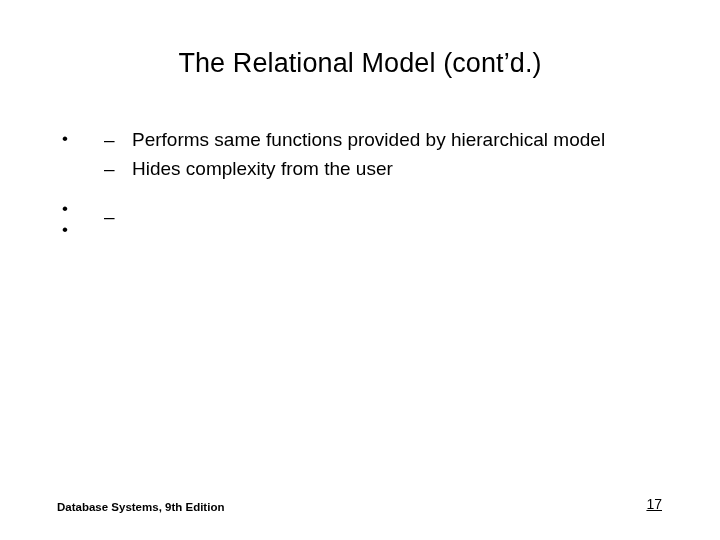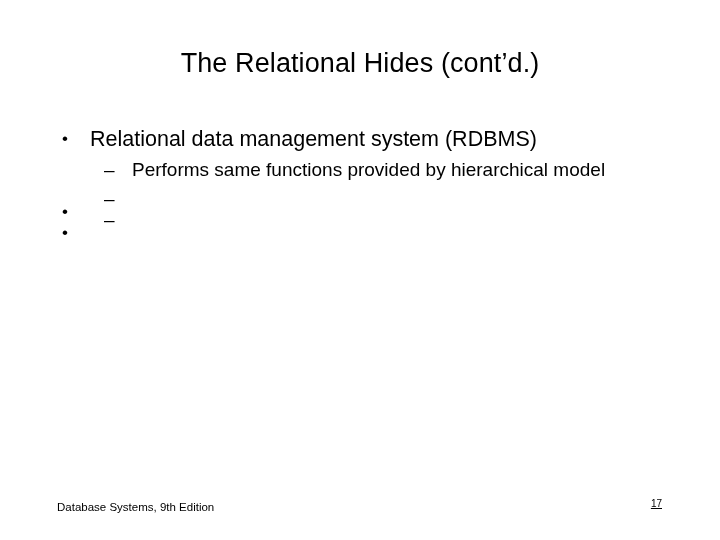--- a/index.html
+++ b/index.html
@@ -66,51 +66,52 @@
     line-height: 27px;
   }
   .gap-small { height: 5px; }
   .gap-med { height: 12px; }
   .footer-note {
     position: absolute;
     left: 57px;
     top: 500px;
     font-size: 11.5px;
     line-height: 14px;
+    font-weight: bold;
   }
   .page-number {
     position: absolute;
     right: 58px;
     top: 495px;
-    font-size: 10px;
+    font-size: 14px;
     line-height: 18px;
     text-decoration: underline;
   }
 </style>
 </head>
 <body>
 
 <div class="slide">
 
-  <div class="slide-title">The Relational Hides (cont’d.)</div>
+  <div class="slide-title">The Relational Model (cont’d.)</div>
 
   <div class="body-content">
 
     <div class="bullet">
       <span class="marker">•</span>
-      <span>Relational data management system (RDBMS)</span>
     </div>
 
     <div class="sub">
       <span class="marker">–</span>
       <span>Performs same functions provided by hierarchical model</span>
     </div>
 
     <div class="sub">
       <span class="marker">–</span>
+      <span>Hides complexity from the user</span>
     </div>
 
     <div class="gap-med"></div>
 
     <div class="bullet">
       <span class="marker">•</span>
     </div>
 
     <div class="gap-small"></div>
 

